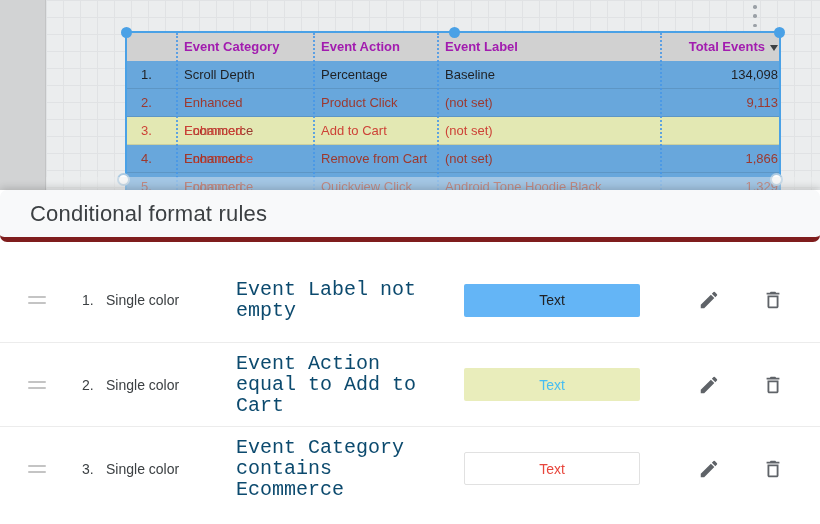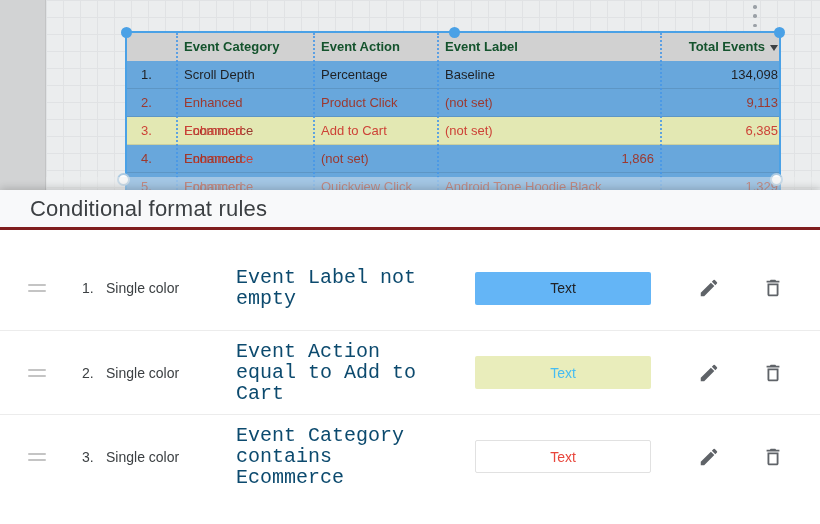--- a/index.html
+++ b/index.html
@@ -25,21 +25,21 @@
   .more-vert { position:absolute; left:751px; top:5px; width:8px; height:22px;
     display:flex; flex-direction:column; align-items:center; justify-content:space-between;
     cursor:pointer; }
   .more-vert i { width:3.5px; height:3.5px; border-radius:50%; background:#9aa0a6; }
 
   
   .dtable { position:absolute; left:125px; top:31px; width:656px;
     border:2px solid #4aa1e6; background:#fff; z-index:2; }
   .trow { display:flex; height:28px; line-height:28px; font-size:13px;
     border-bottom:1px solid rgba(0,0,0,0.10); }
-  .trow.head { background:#d1d1d1; color:#14532d; font-weight:bold; border-bottom:none; }
+  .trow.head { background:#d1d1d1; color:#a21caf; font-weight:bold; border-bottom:none; }
   .c-num   { width:49px;  padding-left:14px; }
   .c-cat   { width:137px; padding-left:8px; }
   .c-act   { width:124px; padding-left:8px; }
   .c-lab   { width:223px; padding-left:8px; }
   .c-tot   { width:119px; padding-right:1px; text-align:right; }
   .r-blue   { background:#68a7dc; }
   .r-yellow { background:#e3e8b3; }
   .t-black   { color:#1f2023; }
   .t-darkred { color:#9c392f; }
   .t-red     { color:#cd4237; }
@@ -51,36 +51,36 @@
   
   .handle { position:absolute; width:11px; height:11px; border-radius:50%;
     background:#4aa1e6; z-index:4; cursor:move; }
   .handle.hollow { background:#fdfdfd; border:2px solid #aecbe2; width:13px; height:13px; }
   .fade-strip { position:absolute; left:46px; right:0; top:177px; height:13px;
     background:rgba(236,237,238,0.45); z-index:5; }
 
   
   .panel { position:absolute; left:0; top:190px; width:820px; height:334px;
     background:#fff; z-index:10; box-shadow:0 -2px 8px rgba(0,0,0,0.18); }
-  .panel-head { height:40px; background:#f8f9fa; border-bottom:3px solid #7f1d1d;
-    display:flex; align-items:center; padding-left:30px; }
+  .panel-head { height:52px; background:#f8f9fa; border-bottom:5px solid #7f1d1d;
+    display:flex; align-items:center; padding-left:30px;border-radius:7px; }
   .panel-title { font-size:22px; color:#3c4043; letter-spacing:0.2px; }
   .rules { padding-top:16px; }
   .rule { display:flex; align-items:center; height:84px; padding:0 24px;
     position:relative; }
   .rule + .rule { border-top:1px solid #ececec; }
   .rule + .rule::before { content:""; position:absolute; top:-1px; left:-14px; width:14px;
     height:1px; background:#ececec; }
   .drag { width:30px; display:flex; flex-direction:column; gap:4px; cursor:grab;
     margin-left:4px; }
   .drag i { display:block; width:18px; height:2px; background:#c4c4c4; border-radius:1px; }
   .r-idx  { width:48px; padding-left:24px; font-size:14px; color:#3c4043; }
   .r-type { width:130px; font-size:14px; color:#3c4043; }
   .r-cond { width:215px; font-size:20px; color:#0c4a6e; line-height:21px; padding-right:10px;font-family:Liberation Mono, monospace; }
-  .swatch { width:176px; height:33px; margin-left:24px; border-radius:2px;
+  .swatch { width:176px; height:33px; margin-left:13px; border-radius:2px;
     display:flex; align-items:center; justify-content:center; font-size:14px; }
   .spacer { flex:1; }
   .icon-btn { width:26px; height:26px; border:none; background:transparent; cursor:pointer;
     display:flex; align-items:center; justify-content:center; padding:0; }
   .icon-btn svg { fill:#5f6368; }
   .gap40 { width:38px; }
   .rt-margin { width:10px; }
 </style>
 </head>
 <body>
@@ -119,25 +119,25 @@
         <div class="c-cat">Enhanced Ecommerce</div>
         <div class="c-act">Product Click</div>
         <div class="c-lab">(not set)</div>
         <div class="c-tot">9,113</div>
       </div>
       <div class="trow r-yellow t-red">
         <div class="c-num">3.</div>
         <div class="c-cat">Enhanced Ecommerce</div>
         <div class="c-act">Add to Cart</div>
         <div class="c-lab">(not set)</div>
-        <div class="c-tot">6,385</div>
       </div>
       <div class="trow r-blue t-darkred">
         <div class="c-num">4.</div>
         <div class="c-cat">Enhanced Ecommerce</div>
+        <div class="c-act">Remove from Cart</div>
         <div class="c-lab">(not set)</div>
         <div class="c-tot">1,866</div>
       </div>
       <div class="trow r-blue t-darkred">
         <div class="c-num">5.</div>
         <div class="c-cat">Enhanced Ecommerce</div>
         <div class="c-act">Quickview Click</div>
         <div class="c-lab">Android Tone Hoodie Black</div>
         <div class="c-tot">1,329</div>
       </div>

